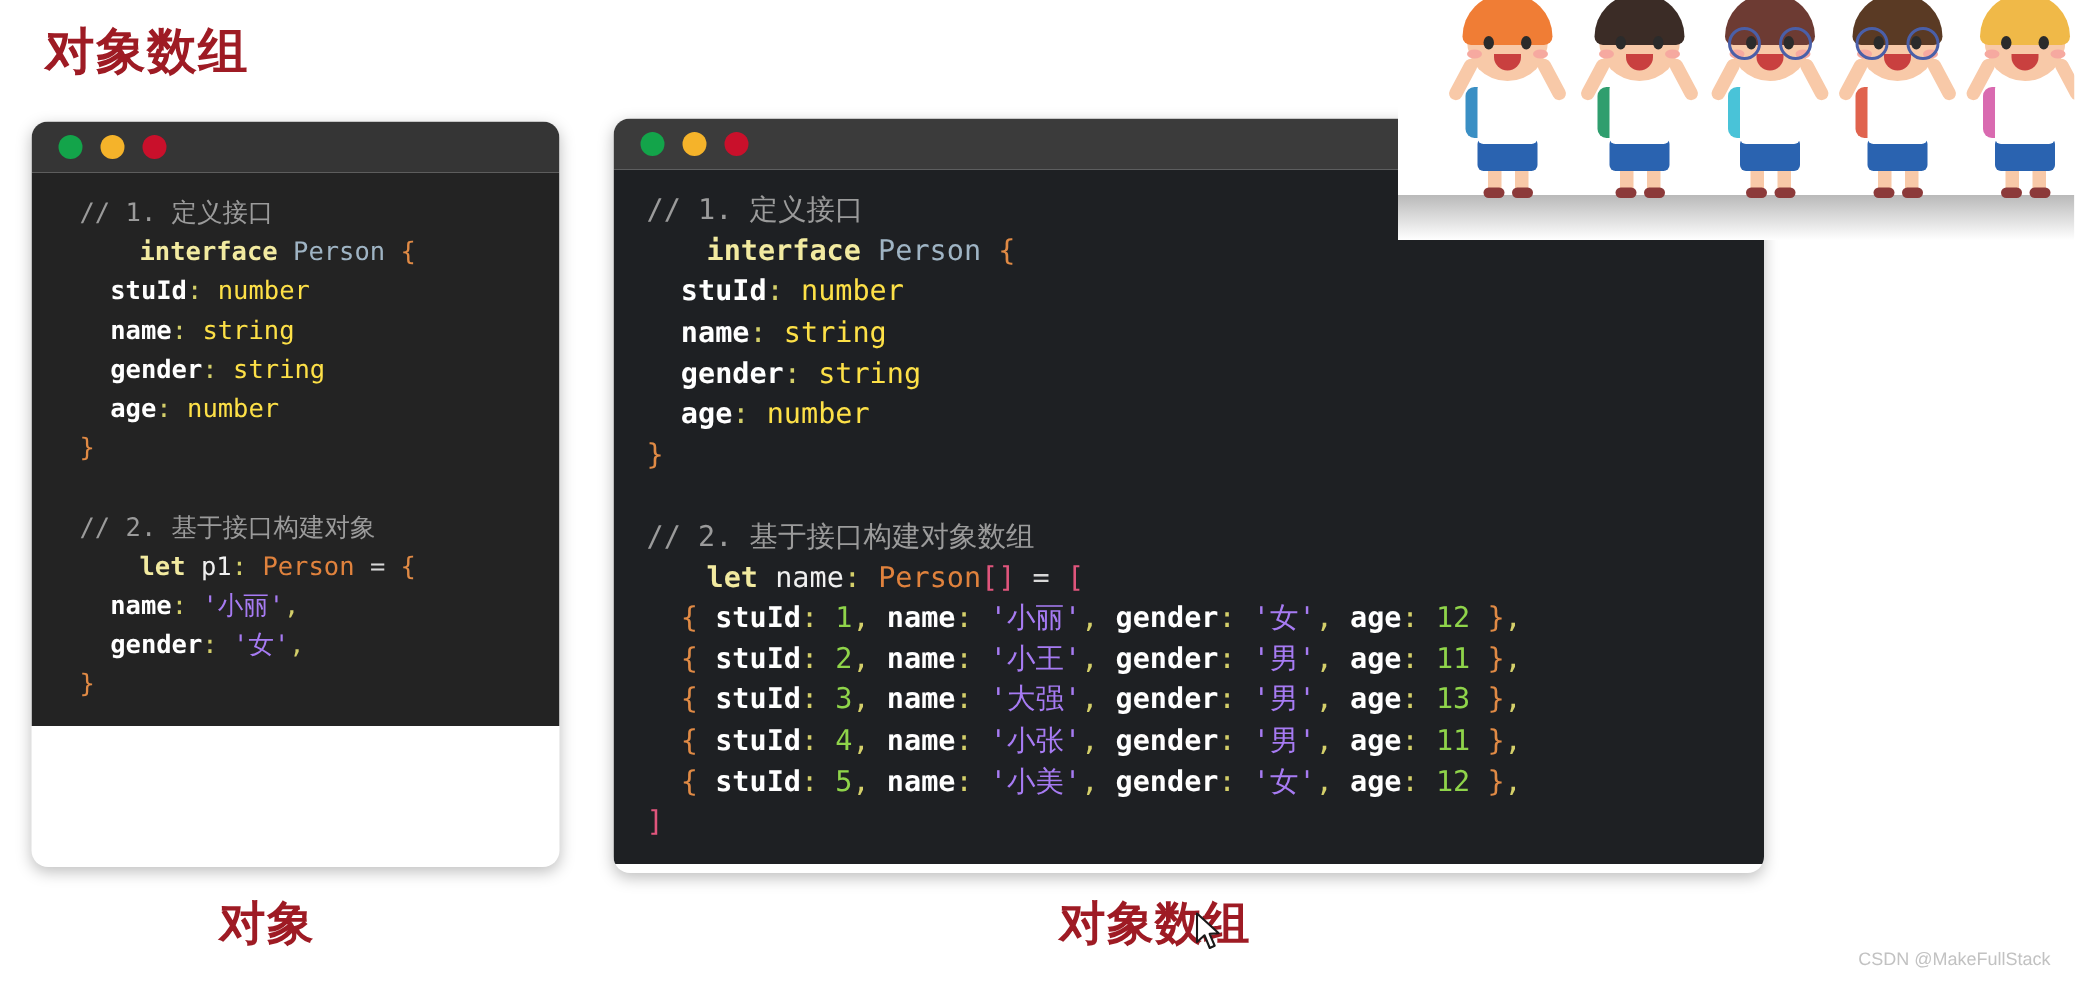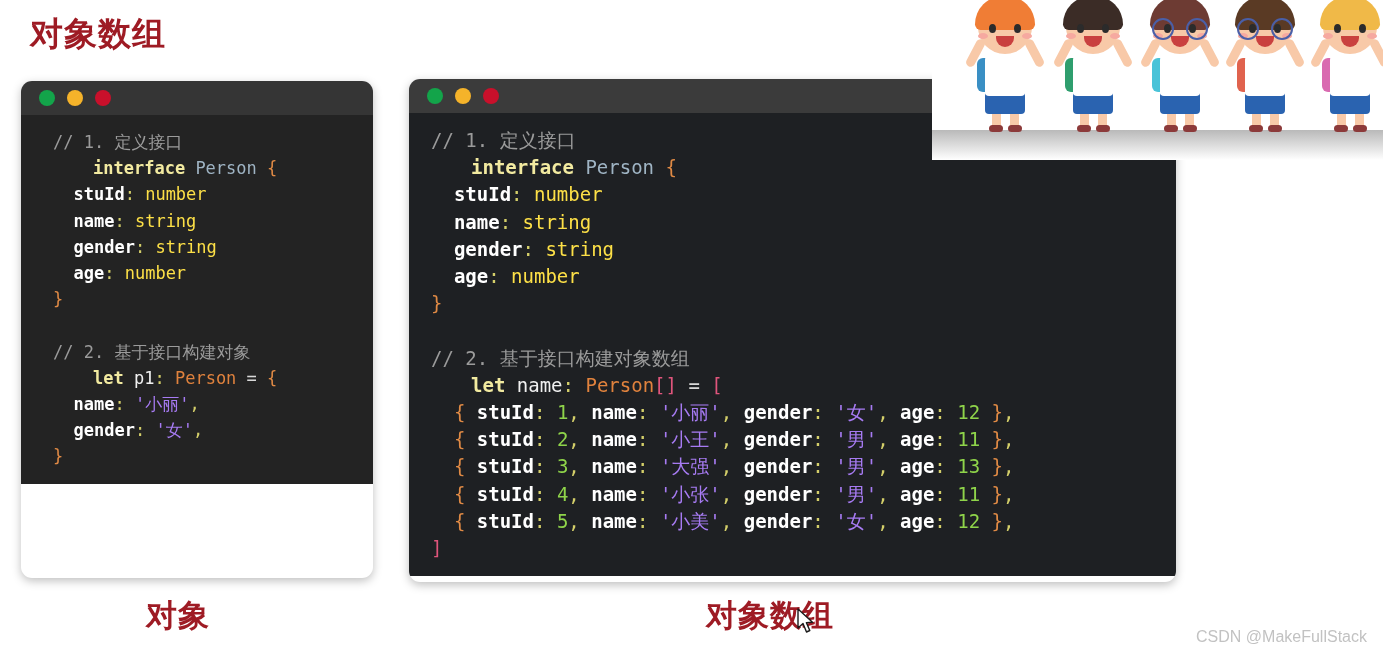--- a/index.html
+++ b/index.html
@@ -202,21 +202,21 @@
     height: 26px;
     pointer-events: none;
     z-index: 50;
   }
 
   
   #watermark {
     position: absolute;
     right: 16px;
     bottom: 8px;
-    font-size: 16px;
+    font-size: 12px;
     color: #c2c2c2;
     white-space: nowrap;
   }
 </style>
 </head>
 <body>
 
 <div class="page-title">对象数组</div>
 
 <div class="code-window" id="window-left" style="left:21px; top:81px; width:352px; height:497px;">

